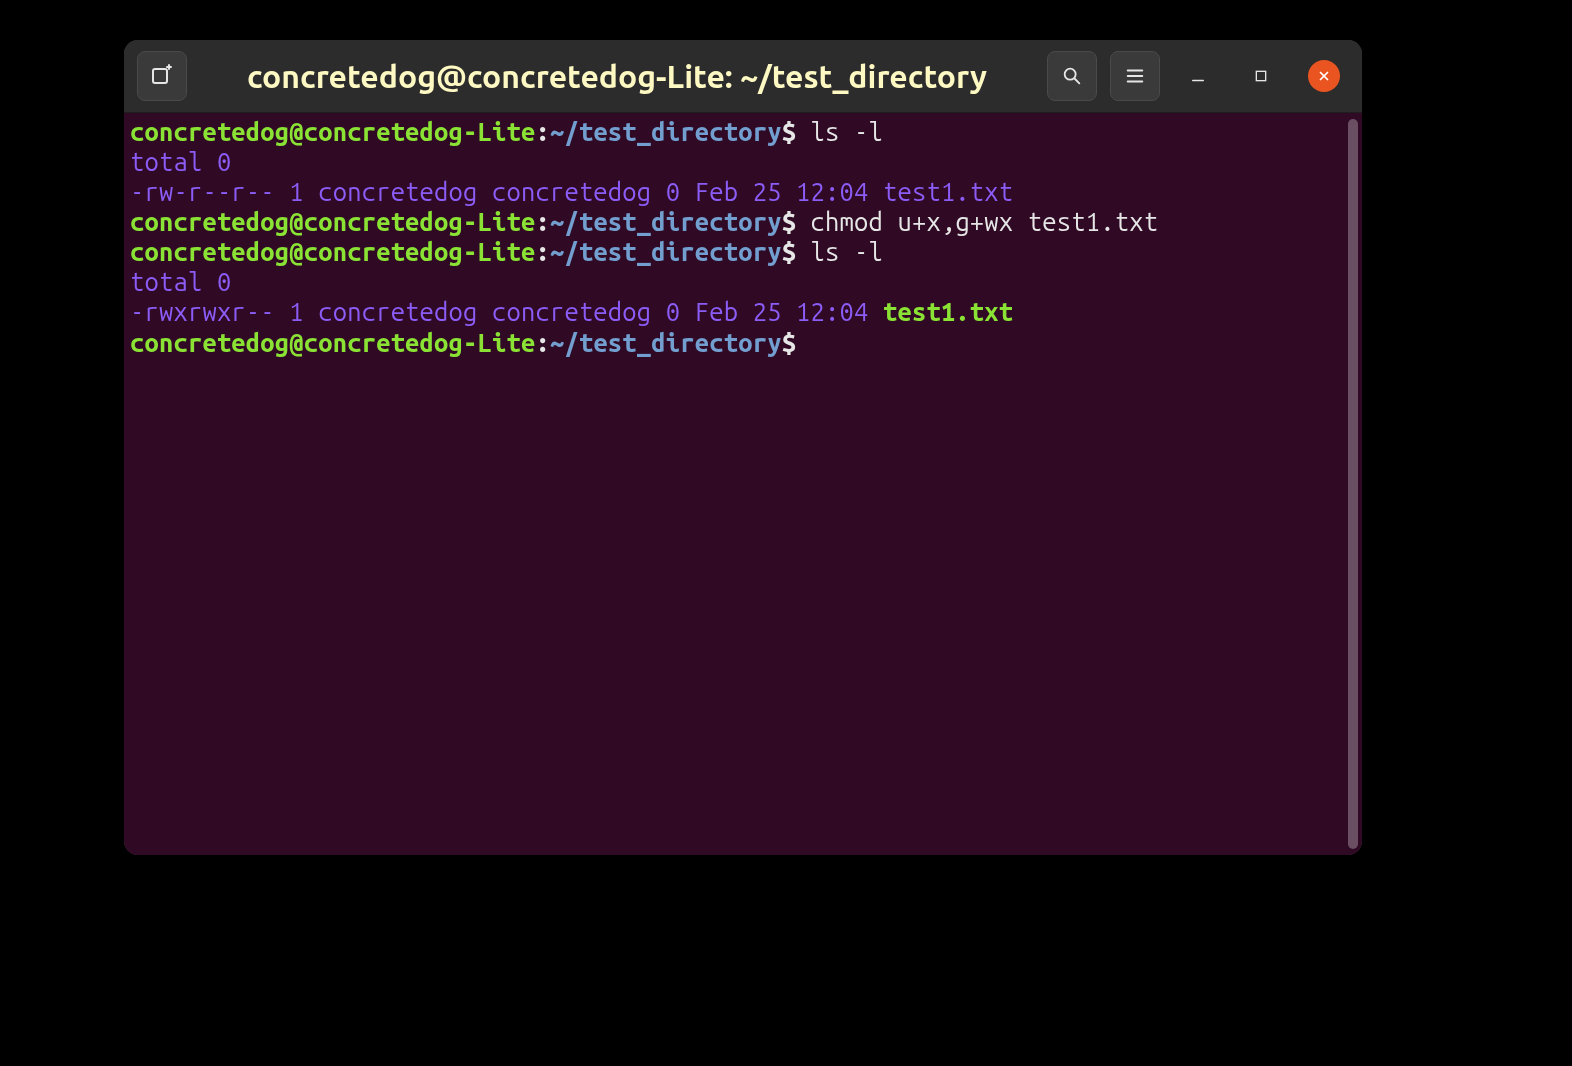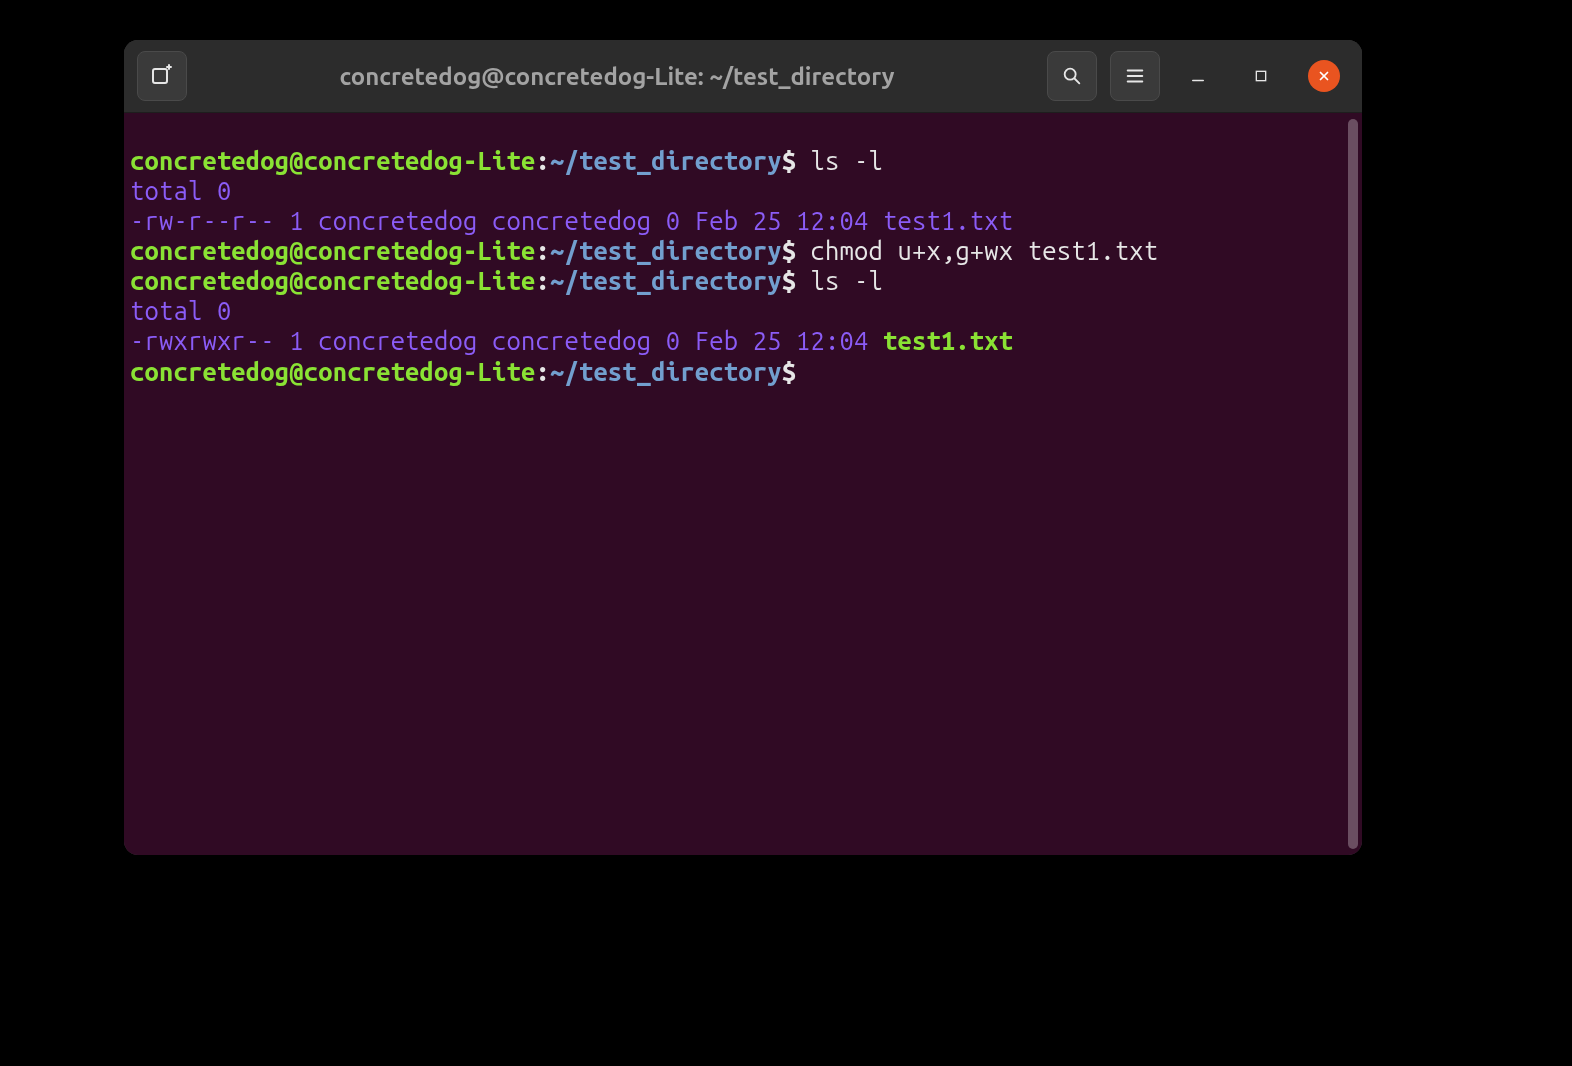--- a/index.html
+++ b/index.html
@@ -48,24 +48,24 @@
   .titlebar .circle-close {
     width: 32px; height: 32px;
     border-radius: 50%;
     background: #e95420;
     display:flex; align-items:center; justify-content:center;
     color:#fff;
   }
   .title-text {
     flex: 1;
     text-align: center;
-    color: #a3a3a3;
+    color: #fef9c3;
     font-family: Ubuntu, Cantarell, "Segoe UI", sans-serif;
     font-weight: 700;
-    font-size: 24px;
+    font-size: 32px;
     white-space: nowrap;
     overflow: hidden;
   }
   .right-cluster {
     display:flex;
     align-items:center;
     gap:13px;
   }
   .winctl {
     width: 50px;
@@ -84,21 +84,20 @@
   }
   .terminal {
     flex: 1;
     padding: 4px 6px;
     font-size: 25.5px;
     line-height: 1.18;
     color: #e6e6e6;
     font-weight: 400;
     white-space: pre;
     letter-spacing: 0.2px;
-    margin-top: 29px;
   }
   .terminal .line { display: block; }
   .user { color: #8ae234; font-weight: 700; }
   .colon, .dollar { color: #e6e6e6; font-weight: 700; }
   .path { color: #729fcf; font-weight: 700; }
   .cmd  { color: #e6e6e6; }
   .out  { color: #8b5cf6; }
   .exec { color: #8ae234; font-weight: 700; }
 
   .scrollbar {

